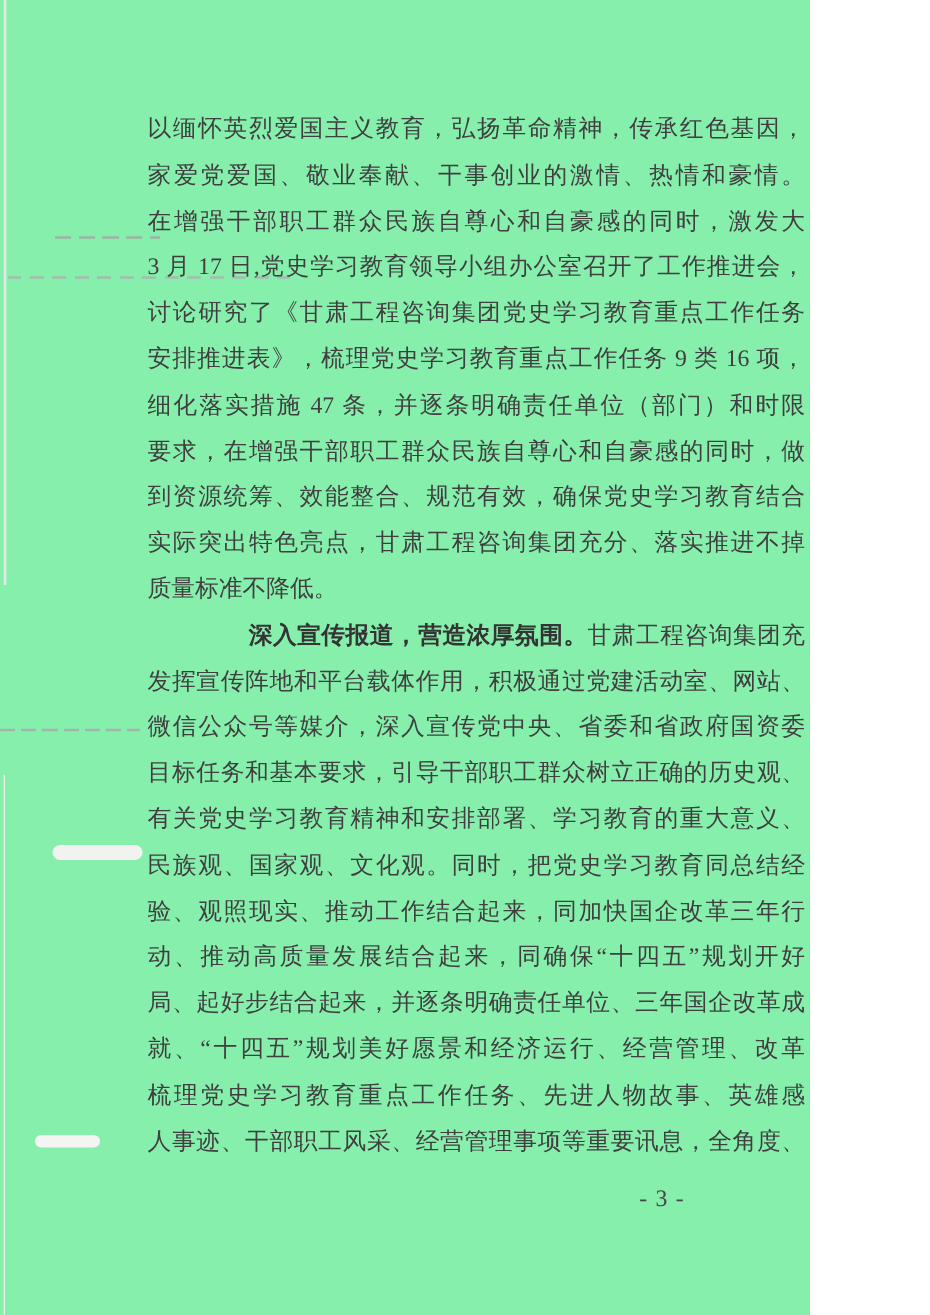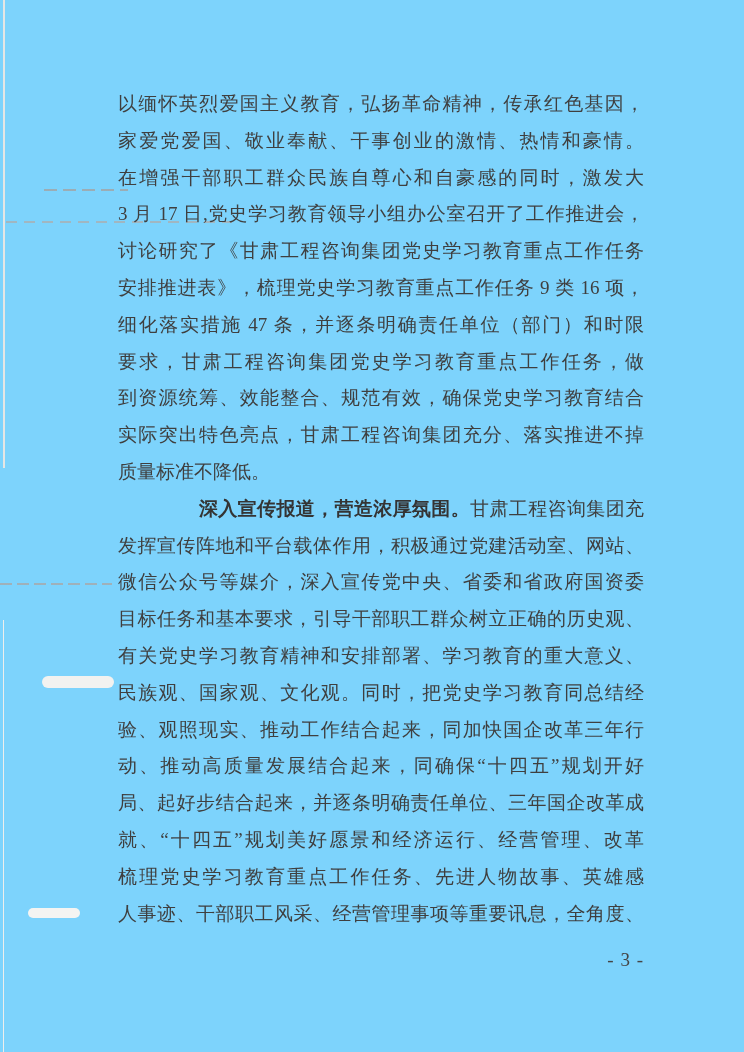--- a/index.html
+++ b/index.html
@@ -3,23 +3,23 @@
 <meta charset="utf-8">
 <style>
   html, body {
     margin: 0;
     padding: 0;
     background: #ffffff;
     font-family: "Liberation Serif", "DejaVu Serif", serif;
   }
   .page {
     position: relative;
-    width: 744px;
+    width: 648px;
     height: 1052px;
-    background: #7dd3fc;
+    background: #86efac;
     overflow: hidden;
   }
   .content {
     position: absolute;
     left: 118px;
     top: 86px;
     width: 526px;
   }
   .paragraph { margin: 0; padding: 0; }
   .line {
@@ -80,21 +80,21 @@
 
   <div class="content">
       <div class="paragraph">
         <div class="line">以缅怀英烈爱国主义教育，弘扬革命精神，传承红色基因，</div>
         <div class="line">家爱党爱国、敬业奉献、干事创业的激情、热情和豪情。</div>
         <div class="line">在增强干部职工群众民族自尊心和自豪感的同时，激发大</div>
         <div class="line">3 月 17 日,党史学习教育领导小组办公室召开了工作推进会，</div>
         <div class="line">讨论研究了《甘肃工程咨询集团党史学习教育重点工作任务</div>
         <div class="line">安排推进表》，梳理党史学习教育重点工作任务 9 类 16 项，</div>
         <div class="line">细化落实措施 47 条，并逐条明确责任单位（部门）和时限</div>
-        <div class="line">要求，甘肃工程咨询集团党史学习教育重点工作任务，做</div>
+        <div class="line">要求，在增强干部职工群众民族自尊心和自豪感的同时，做</div>
         <div class="line">到资源统筹、效能整合、规范有效，确保党史学习教育结合</div>
         <div class="line">实际突出特色亮点，甘肃工程咨询集团充分、落实推进不掉队、</div>
         <div class="line short">质量标准不降低。</div>
       </div>
       <div class="paragraph">
         <div class="line indent"><b>深入宣传报道，营造浓厚氛围。</b><span>甘肃工程咨询集团充分</span></div>
         <div class="line">发挥宣传阵地和平台载体作用，积极通过党建活动室、网站、</div>
         <div class="line">微信公众号等媒介，深入宣传党中央、省委和省政府国资委</div>
         <div class="line">目标任务和基本要求，引导干部职工群众树立正确的历史观、</div>
         <div class="line">有关党史学习教育精神和安排部署、学习教育的重大意义、</div>

